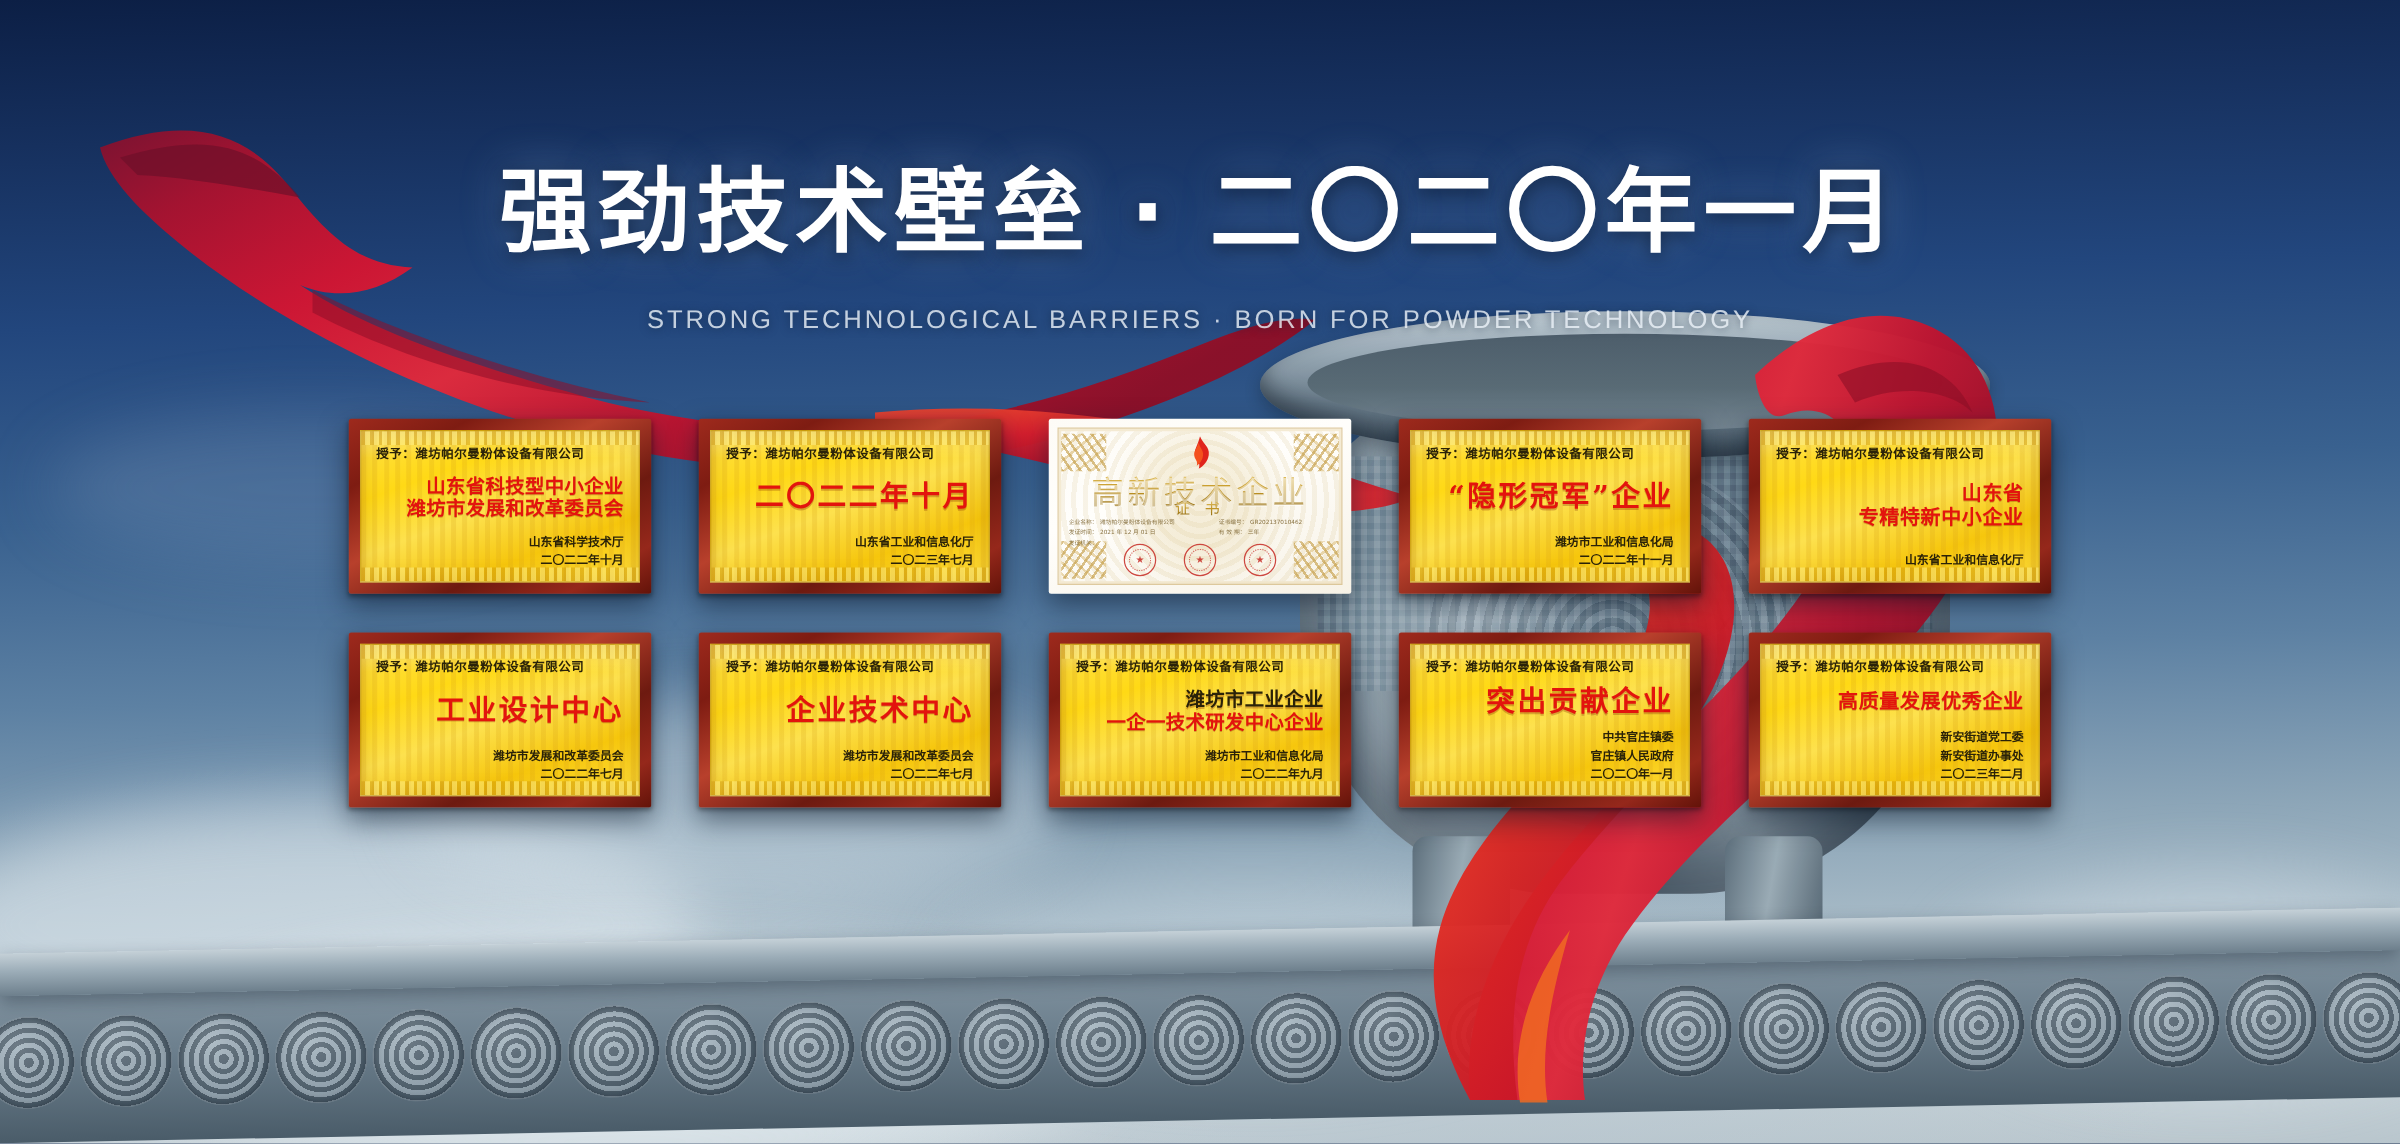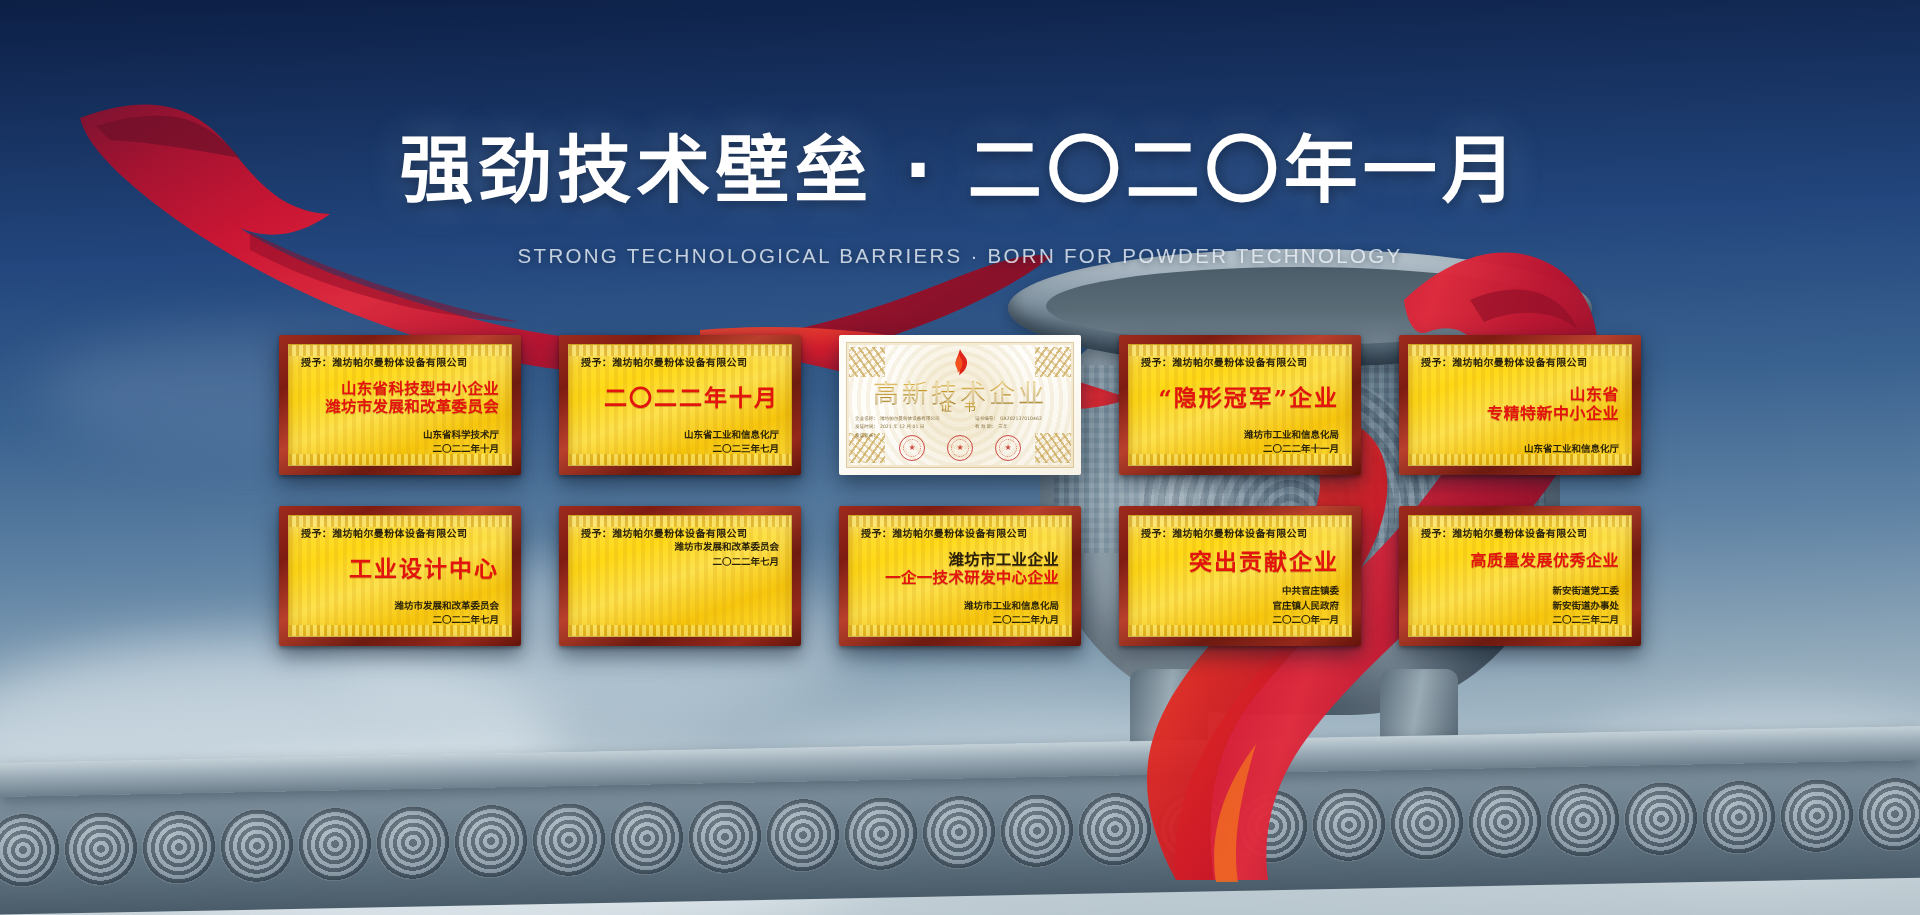--- a/index.html
+++ b/index.html
@@ -463,20 +463,23 @@
             </div>
             <div class="p-foot">
               <div>潍坊市发展和改革委员会</div>
               <div>二〇二二年七月</div>
             </div>
           </div>
         </div>
         <div class="plaque">
           <div class="inner">
             <div class="p-award">授予：潍坊帕尔曼粉体设备有限公司</div>
+            <div class="p-title s1">
+              <div class="ln">企业技术中心</div>
+            </div>
             <div class="p-foot">
               <div>潍坊市发展和改革委员会</div>
               <div>二〇二二年七月</div>
             </div>
           </div>
         </div>
         <div class="plaque">
           <div class="inner">
             <div class="p-award">授予：潍坊帕尔曼粉体设备有限公司</div>
             <div class="p-title s3">

